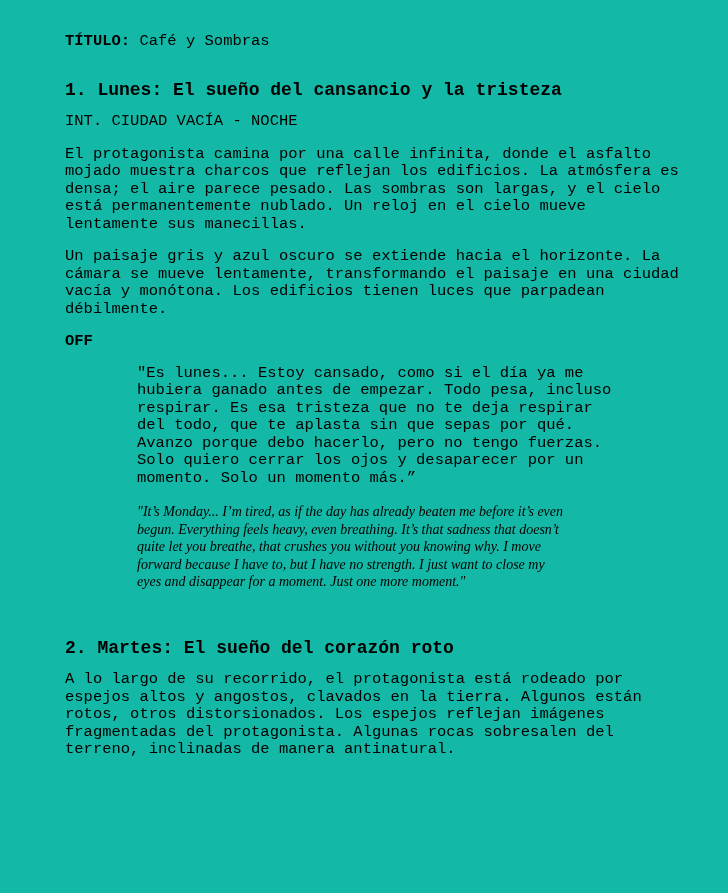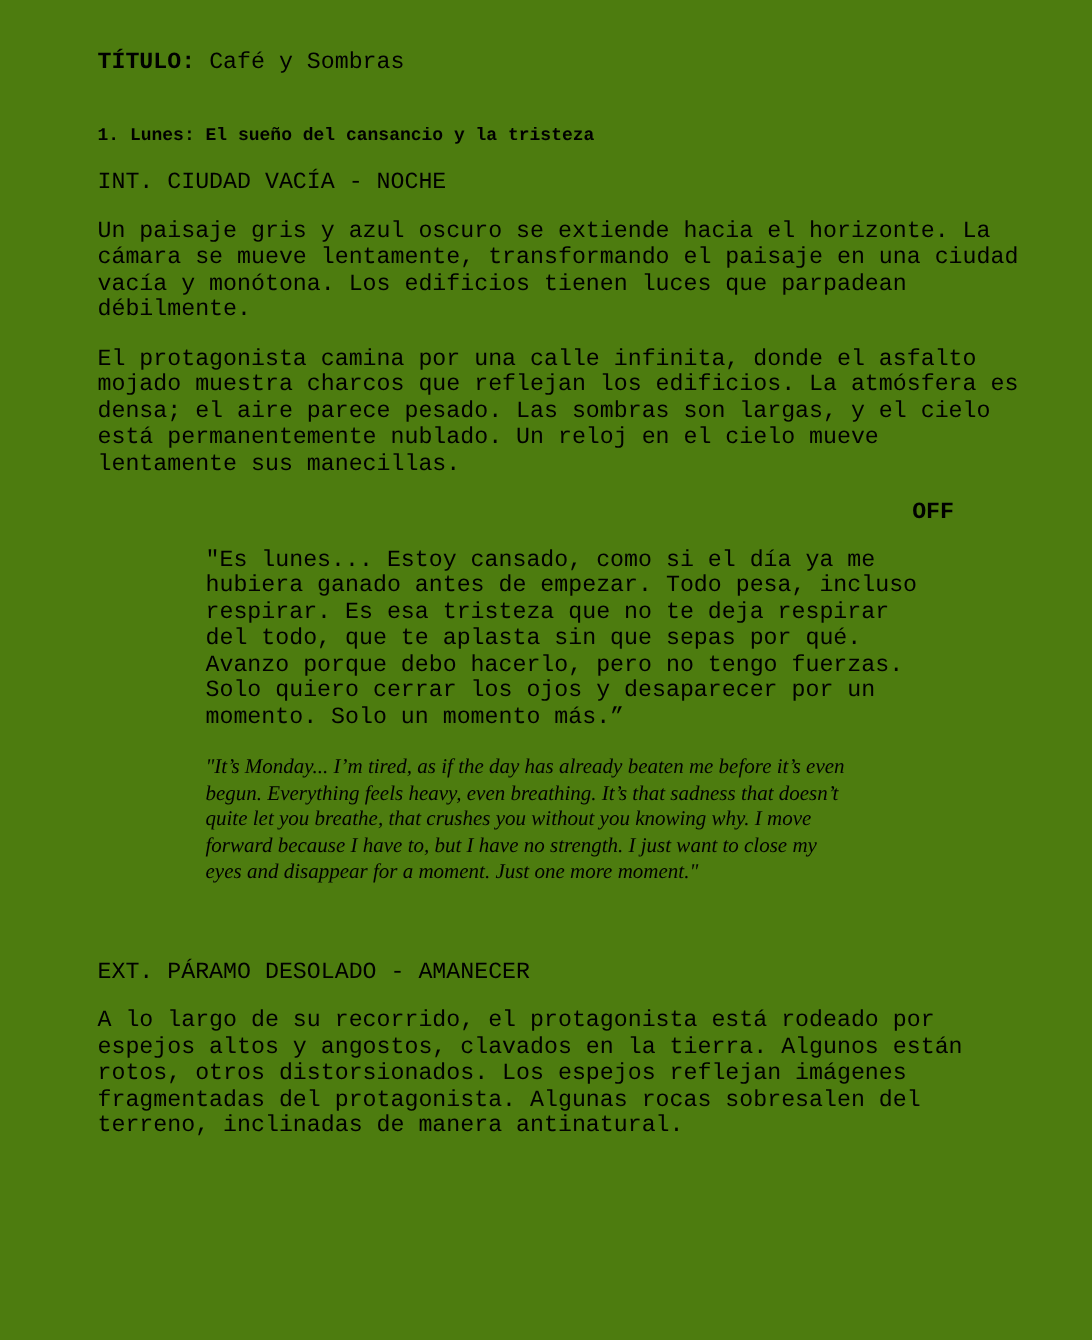--- a/index.html
+++ b/index.html
@@ -13,52 +13,52 @@
     color: #000000;
     font-family: "Liberation Mono", "DejaVu Sans Mono", monospace;
     font-size: 15.5px;
     line-height: 17.5px;
     overflow: hidden;
   }
   .page {
     box-sizing: border-box;
     width: 728px;
     height: 893px;
-    padding: 33px 92px 0 65px;
-    background: #4d7c0f;
+    padding: 33px 65px 0 65px;
+    background: #14b8a6;
     overflow: hidden;
   }
   .page * {
     margin: 0;
     white-space: pre;
   }
   .title-line {
     margin-bottom: 31px;
   }
   .bold {
     font-weight: bold;
   }
   .title-value {
     margin-left: 9.3px;
   }
   .scene-heading {
     font-weight: bold;
-    font-size: 12px;
+    font-size: 18px;
     margin-bottom: 14px;
   }
   .slugline {
     font-weight: normal;
     margin-bottom: 15px;
   }
   .action {
     margin-bottom: 15px;
   }
   .character-cue {
     font-weight: bold;
-    text-align: right;
+    text-align: left;
     margin-bottom: 14px;
   }
   .dialogue-es {
     margin-left: 72px;
     margin-bottom: 16px;
   }
   .dialogue-en {
     margin-left: 72px;
     margin-bottom: 49px;
     font-family: "Liberation Serif", "DejaVu Serif", serif;
@@ -74,49 +74,49 @@
 <body>
 
 <div class="page">
 
   <div class="title-line"><span class="bold">TÍTULO:</span><span class="title-value">Café y Sombras</span></div>
 
   <div class="scene-heading">1. Lunes: El sueño del cansancio y la tristeza</div>
 
   <div class="slugline">INT. CIUDAD VACÍA - NOCHE</div>
 
-  <p class="action">Un paisaje gris y azul oscuro se extiende hacia el horizonte. La
-cámara se mueve lentamente, transformando el paisaje en una ciudad
-vacía y monótona. Los edificios tienen luces que parpadean
-débilmente.</p>
-
   <p class="action">El protagonista camina por una calle infinita, donde el asfalto
 mojado muestra charcos que reflejan los edificios. La atmósfera es
 densa; el aire parece pesado. Las sombras son largas, y el cielo
 está permanentemente nublado. Un reloj en el cielo mueve
 lentamente sus manecillas.</p>
+
+  <p class="action">Un paisaje gris y azul oscuro se extiende hacia el horizonte. La
+cámara se mueve lentamente, transformando el paisaje en una ciudad
+vacía y monótona. Los edificios tienen luces que parpadean
+débilmente.</p>
 
   <div class="character-cue">OFF</div>
 
   <p class="dialogue-es">"Es lunes... Estoy cansado, como si el día ya me
 hubiera ganado antes de empezar. Todo pesa, incluso
 respirar. Es esa tristeza que no te deja respirar
 del todo, que te aplasta sin que sepas por qué.
 Avanzo porque debo hacerlo, pero no tengo fuerzas.
 Solo quiero cerrar los ojos y desaparecer por un
 momento. Solo un momento más.”</p>
 
   <p class="dialogue-en">"It’s Monday... I’m tired, as if the day has already beaten me before it’s even
 begun. Everything feels heavy, even breathing. It’s that sadness that doesn’t
 quite let you breathe, that crushes you without you knowing why. I move
 forward because I have to, but I have no strength. I just want to close my
 eyes and disappear for a moment. Just one more moment."</p>
 
+  <div class="scene-heading">2. Martes: El sueño del corazón roto</div>
 
-  <div class="slugline">EXT. PÁRAMO DESOLADO - AMANECER</div>
 
 
   <p class="action last">A lo largo de su recorrido, el protagonista está rodeado por
 espejos altos y angostos, clavados en la tierra. Algunos están
 rotos, otros distorsionados. Los espejos reflejan imágenes
 fragmentadas del protagonista. Algunas rocas sobresalen del
 terreno, inclinadas de manera antinatural.</p>
 
 </div>
 

